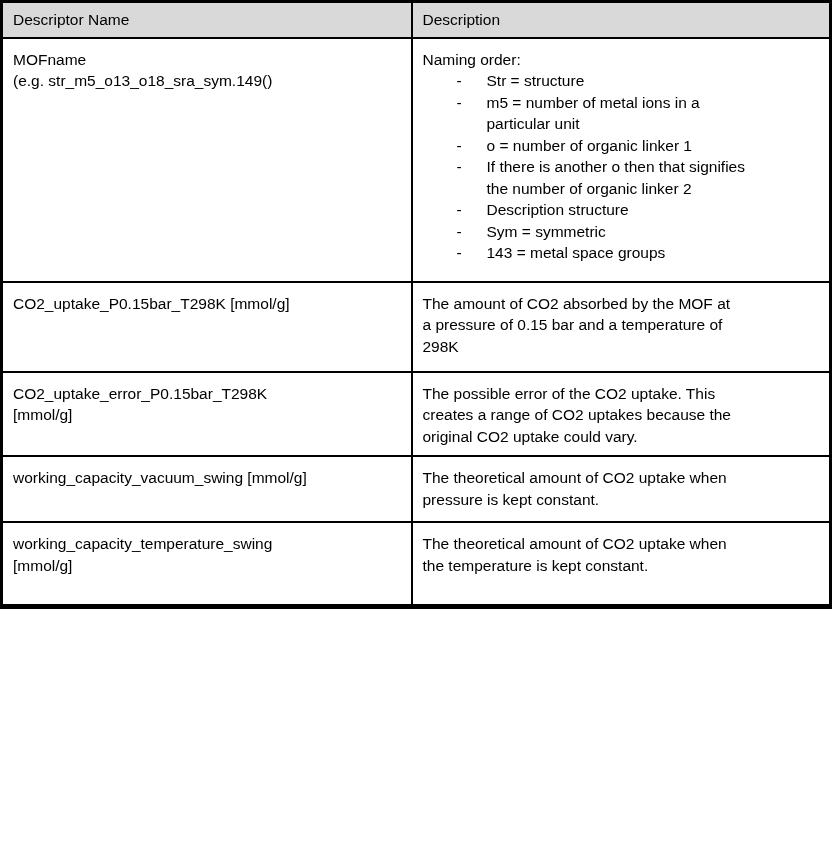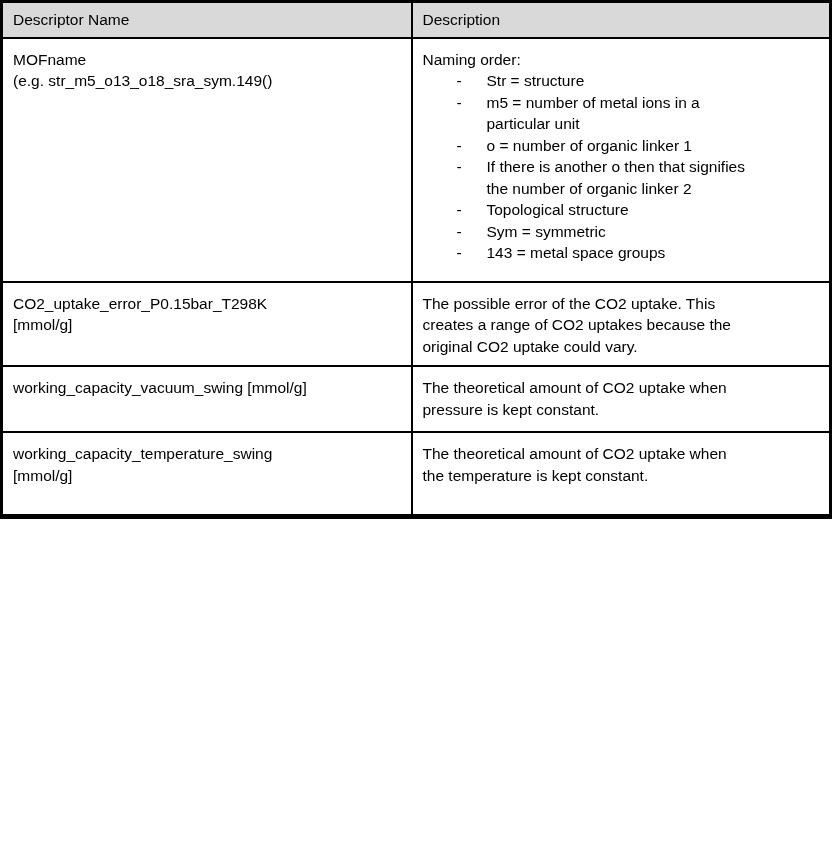--- a/index.html
+++ b/index.html
@@ -90,25 +90,31 @@
 (e.g. str_m5_o13_o18_sra_sym.149()</span></td>
         <td class="desc-cell">
           <div class="intro-text">Naming order:</div>
           <ul class="dash-list">
             <li>Str = structure</li>
             <li>m5 = number of metal ions in a
 particular unit</li>
             <li>o = number of organic linker 1</li>
             <li>If there is another o then that signifies
 the number of organic linker 2</li>
-            <li>Topological structure</li>
+            <li>Description structure</li>
             <li>Sym = symmetric</li>
             <li>143 = metal space groups</li>
           </ul>
         </td>
+      </tr>
+      <tr class="r-up">
+        <td class="name-cell"><span class="name-text">CO2_uptake_P0.15bar_T298K [mmol/g]</span></td>
+        <td class="desc-cell"><span class="desc-text">The amount of CO2 absorbed by the MOF at
+a pressure of 0.15 bar and a temperature of
+298K</span></td>
       </tr>
       <tr class="r-uperr">
         <td class="name-cell"><span class="name-text">CO2_uptake_error_P0.15bar_T298K
 [mmol/g]</span></td>
         <td class="desc-cell"><span class="desc-text">The possible error of the CO2 uptake. This
 creates a range of CO2 uptakes because the
 original CO2 uptake could vary.</span></td>
       </tr>
       <tr class="r-wcv">
         <td class="name-cell"><span class="name-text">working_capacity_vacuum_swing [mmol/g]</span></td>

